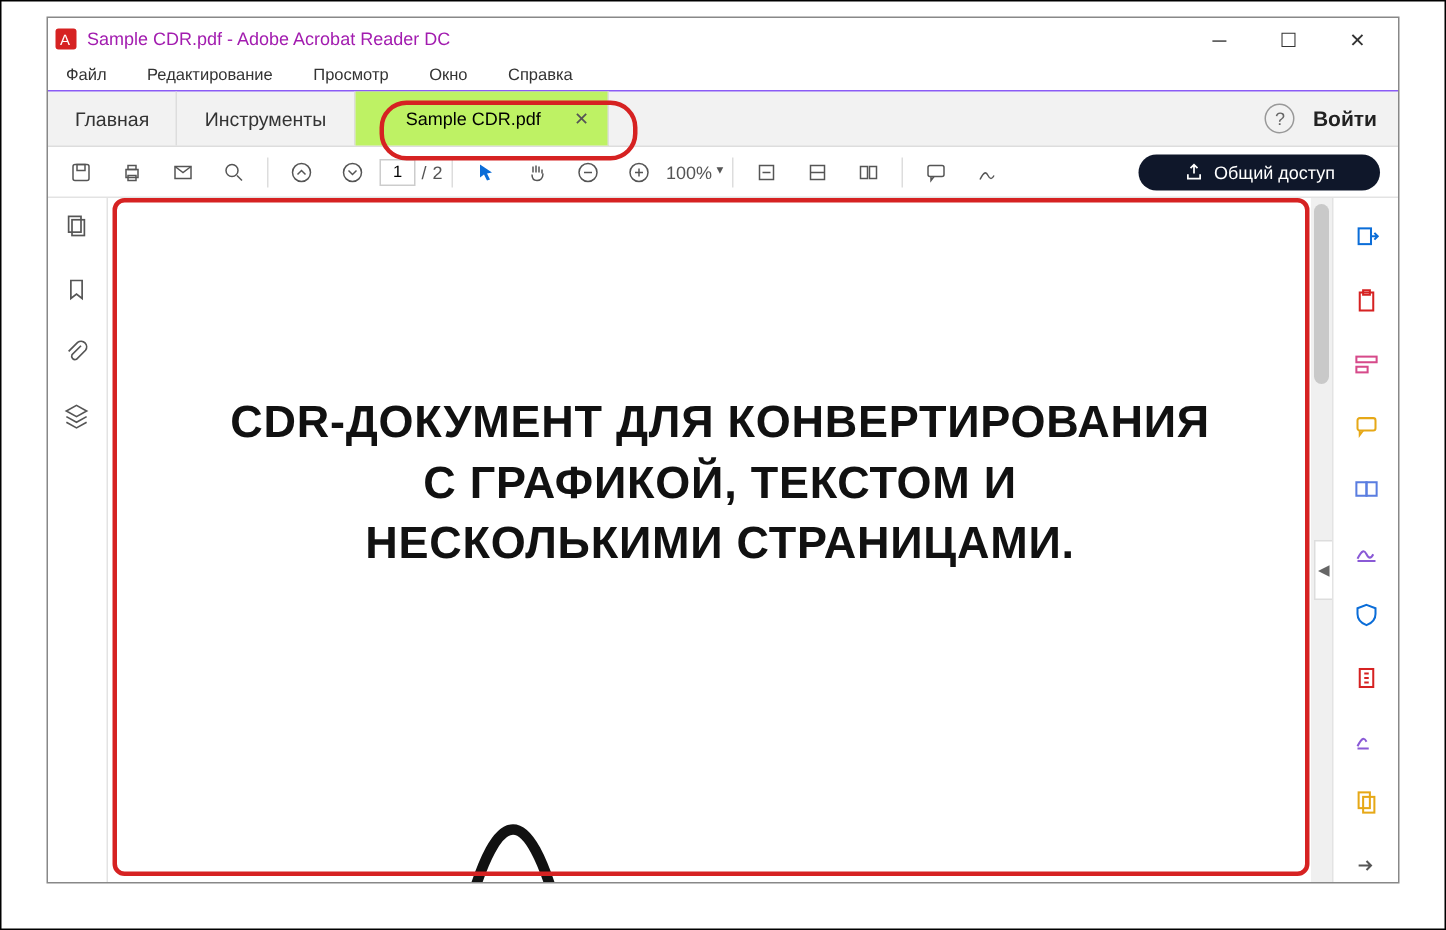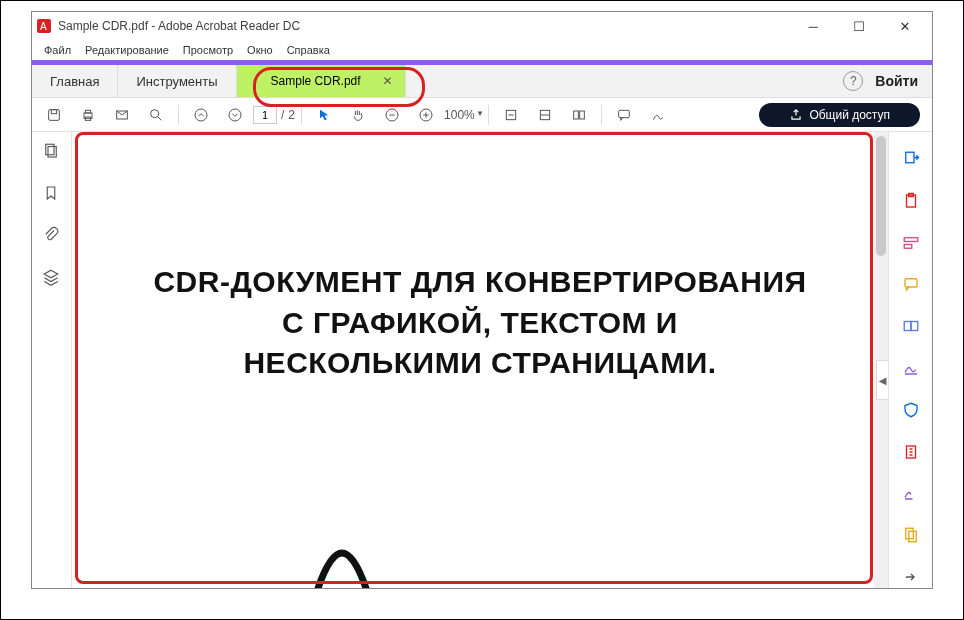--- a/index.html
+++ b/index.html
@@ -1,25 +1,25 @@
 <!DOCTYPE html>
 <html><head>
 <meta charset="utf-8">
 <style>
 *{box-sizing:border-box;margin:0;padding:0}
 body{font-family:"Segoe UI",Arial,sans-serif;font-size:12px;background:#fff;width:964px;height:620px;position:relative;overflow:hidden;border:1px solid #000}
 .window{position:absolute;left:30px;top:10px;right:30px;bottom:30px;background:#fff;border:1px solid #888;display:flex;flex-direction:column}
 .titlebar{height:28px;display:flex;align-items:center;padding:0 4px;background:#fff}
 .titlebar .app-icon{width:16px;height:16px;margin-right:6px;display:flex;align-items:center;justify-content:center}
-.titlebar .title{font-size:12px;color:#404040}
+.titlebar .title{font-size:12px;color:#a21caf}
 .titlebar .spacer{flex:1}
 .winbtn{width:46px;height:28px;display:flex;align-items:center;justify-content:center;font-size:13px;color:#333}
-.menubar{height:20px;display:flex;align-items:center;padding:0 6px;font-size:11px;color:#333;gap:2px}
+.menubar{height:20px;display:flex;align-items:center;padding:0 6px;font-size:11px;color:#333;gap:15px}
 .menubar .mitem{padding:2px 6px}
-.tabbar{height:38px;display:flex;align-items:stretch;background:#f2f2f2;border-top:5px solid #8b5cf6;border-bottom:1px solid #ddd;position:relative}
+.tabbar{height:38px;display:flex;align-items:stretch;background:#f2f2f2;border-top:1px solid #8b5cf6;border-bottom:1px solid #ddd;position:relative}
 .tabbar .tab{display:flex;align-items:center;padding:0 18px;font-size:13px;color:#333;border-right:1px solid #ddd}
 .tabbar .doc-tab{background:#bef264;border-right:1px solid #ddd;position:relative;display:flex;align-items:center;padding:0 8px 0 34px;font-size:12px;min-width:150px}
 .tabbar .doc-tab .closex{margin-left:18px;font-size:12px;color:#555;padding:2px 4px}
 .tabbar .right{margin-left:auto;display:flex;align-items:center;gap:12px;padding:0 14px}
 .tabbar .right .help{width:20px;height:20px;border:1px solid #999;border-radius:50%;display:flex;align-items:center;justify-content:center;font-size:12px;color:#666}
 .tabbar .right .login{font-size:14px;font-weight:600;color:#222}
 .toolbar{height:34px;display:flex;align-items:center;padding:0 6px;gap:2px;background:#fff;border-bottom:1px solid #e3e3e3}
 .tbtn{width:32px;height:28px;display:flex;align-items:center;justify-content:center;color:#555}
 .tbtn svg{width:16px;height:16px;stroke:#555;fill:none;stroke-width:1.5}
 .tsep{width:1px;height:20px;background:#ddd;margin:0 4px}

